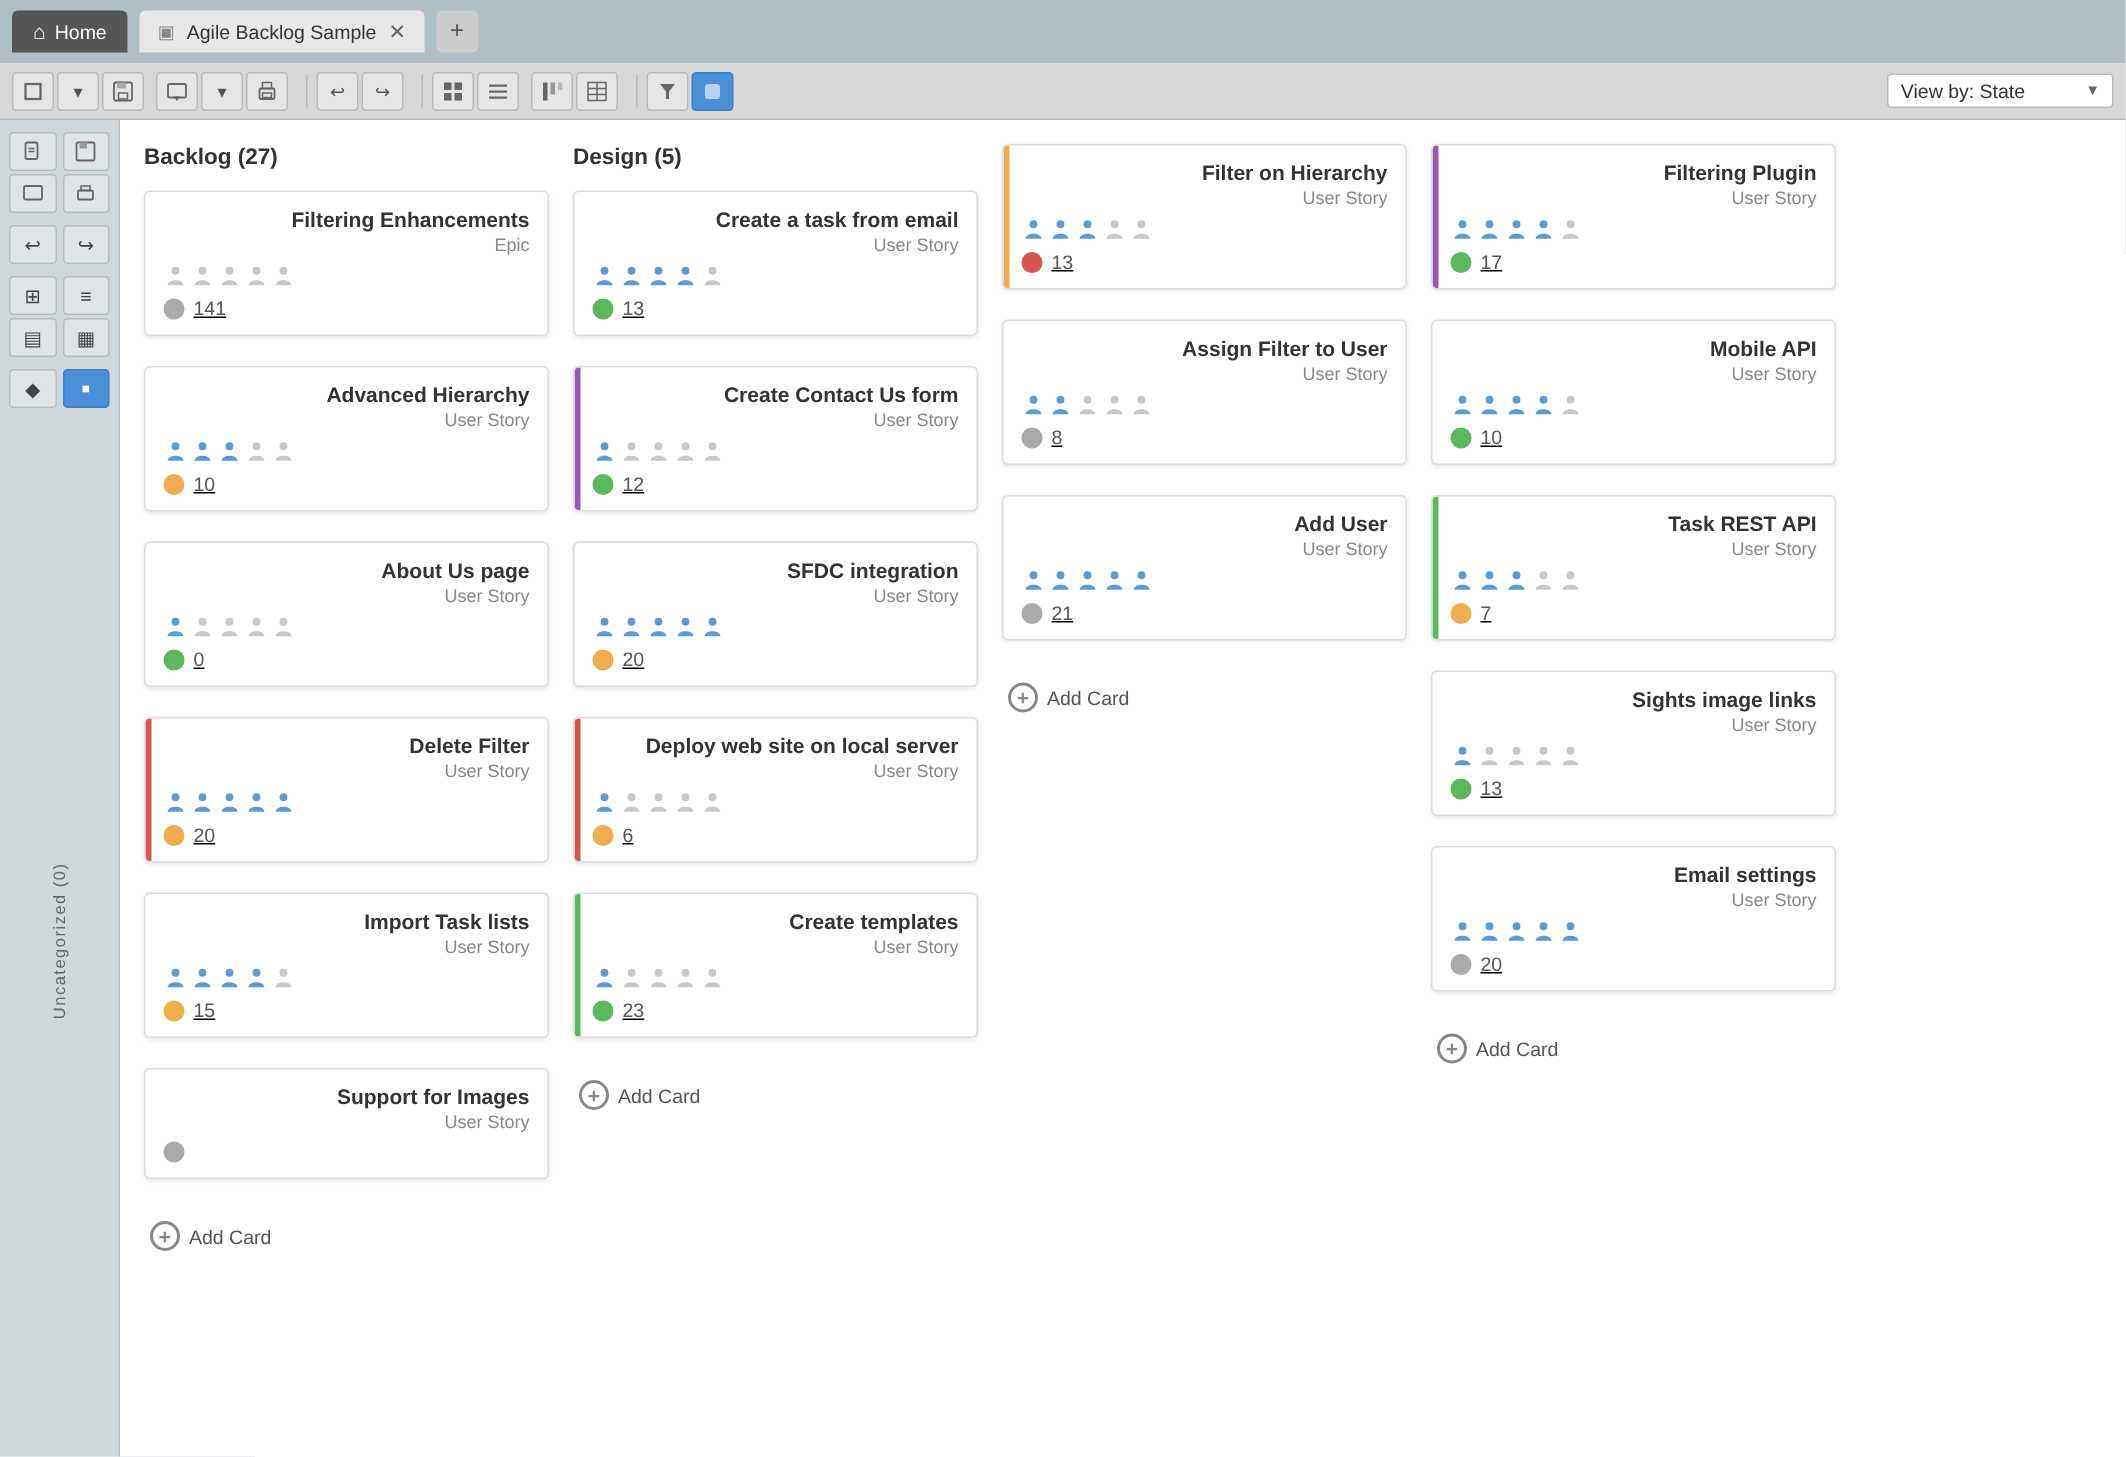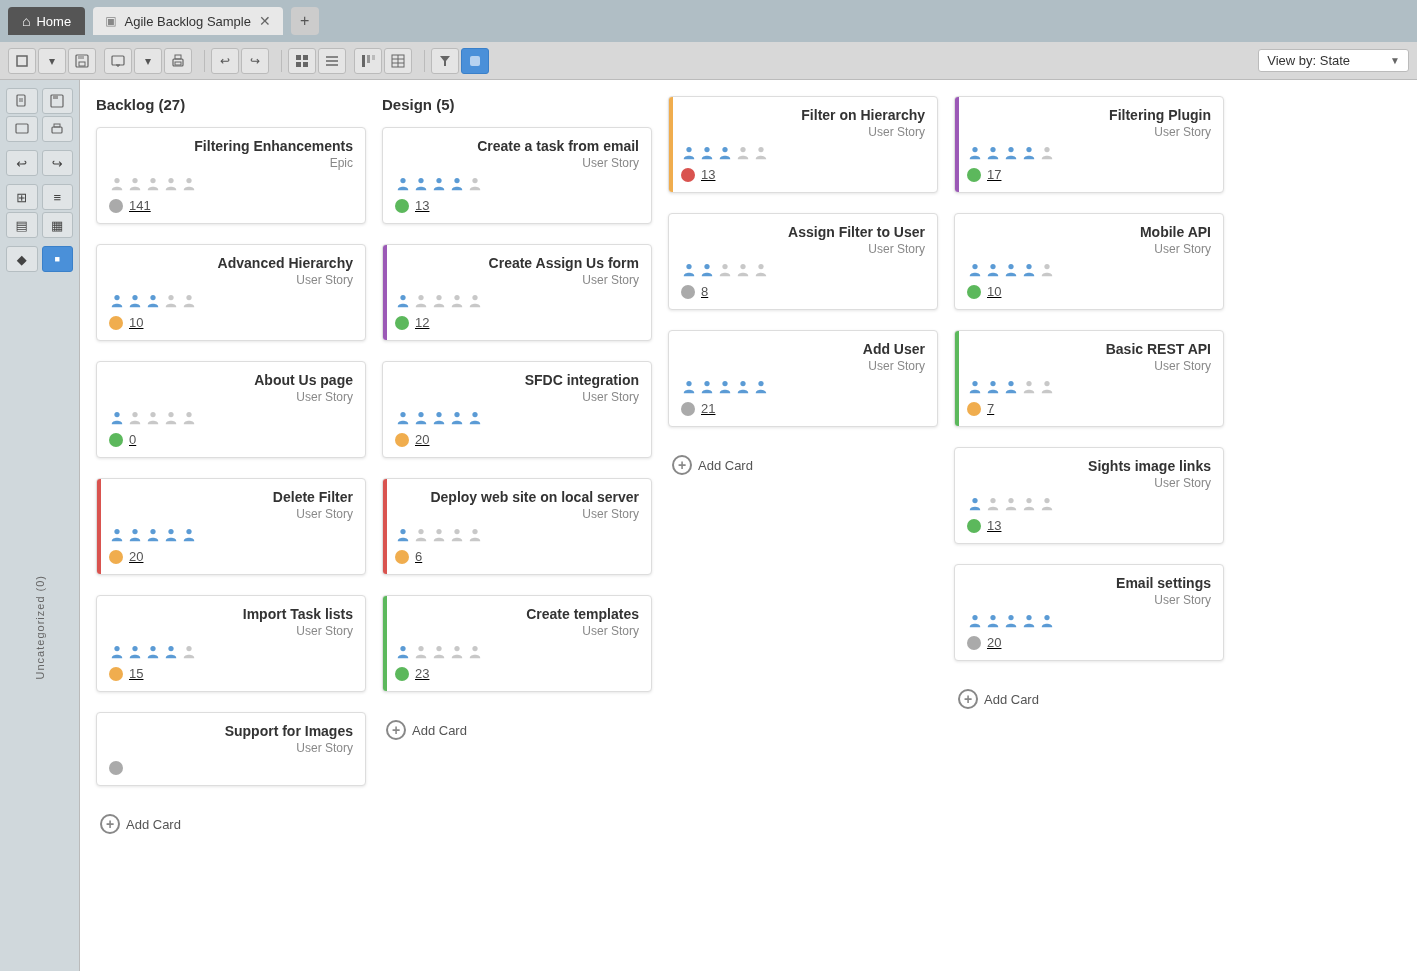--- a/index.html
+++ b/index.html
@@ -728,21 +728,21 @@
   </svg>
                 </span>
               </div>
               <div class="card-footer">
                 <div class="status-dot" style="background-color: rgb(92, 184, 92);"></div>
                 <span class="card-number">13</span>
               </div>
             </div>
             <div class="card">
               <div class="card-accent" style="background-color: rgb(155, 89, 182);"></div>
-              <div class="card-title">Create Assign Us form</div>
+              <div class="card-title">Create Contact Us form</div>
               <div class="card-type">User Story</div>
               <div class="card-avatars">
                 <span class="avatar-icon">
                   <svg viewBox="0 0 14 16" width="14" height="16" xmlns="http://www.w3.org/2000/svg">
     <circle cx="7" cy="4" r="3" fill="#5b9bd5"></circle>
     <path d="M1,15 C1,10 13,10 13,15" fill="#5b9bd5"></path>
   </svg>
                 </span>
                 <span class="avatar-icon">
                   <svg viewBox="0 0 14 16" width="14" height="16" xmlns="http://www.w3.org/2000/svg">
@@ -1113,21 +1113,21 @@
   </svg>
                 </span>
               </div>
               <div class="card-footer">
                 <div class="status-dot" style="background-color: rgb(92, 184, 92);"></div>
                 <span class="card-number">10</span>
               </div>
             </div>
             <div class="card">
               <div class="card-accent" style="background-color: rgb(92, 184, 92);"></div>
-              <div class="card-title">Basic REST API</div>
+              <div class="card-title">Task REST API</div>
               <div class="card-type">User Story</div>
               <div class="card-avatars">
                 <span class="avatar-icon">
                   <svg viewBox="0 0 14 16" width="14" height="16" xmlns="http://www.w3.org/2000/svg">
     <circle cx="7" cy="4" r="3" fill="#5b9bd5"></circle>
     <path d="M1,15 C1,10 13,10 13,15" fill="#5b9bd5"></path>
   </svg>
                 </span>
                 <span class="avatar-icon">
                   <svg viewBox="0 0 14 16" width="14" height="16" xmlns="http://www.w3.org/2000/svg">

